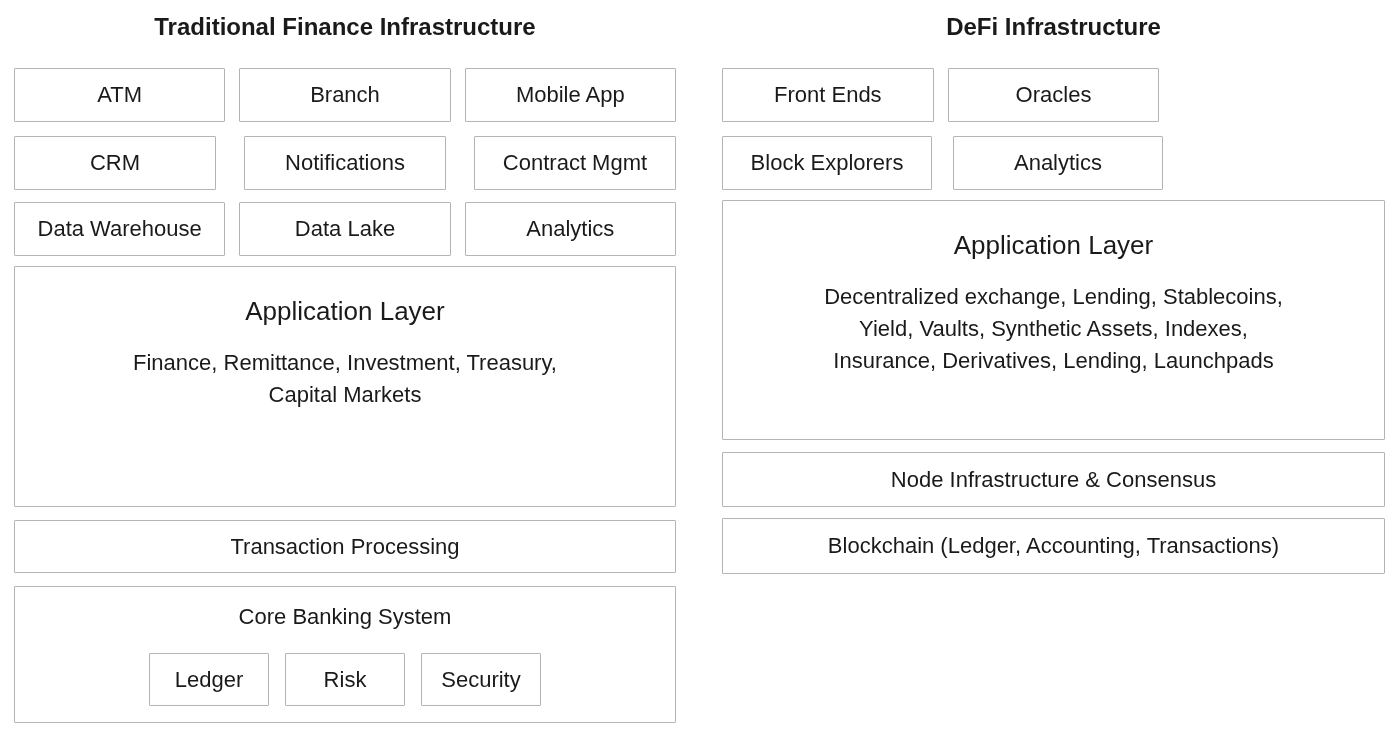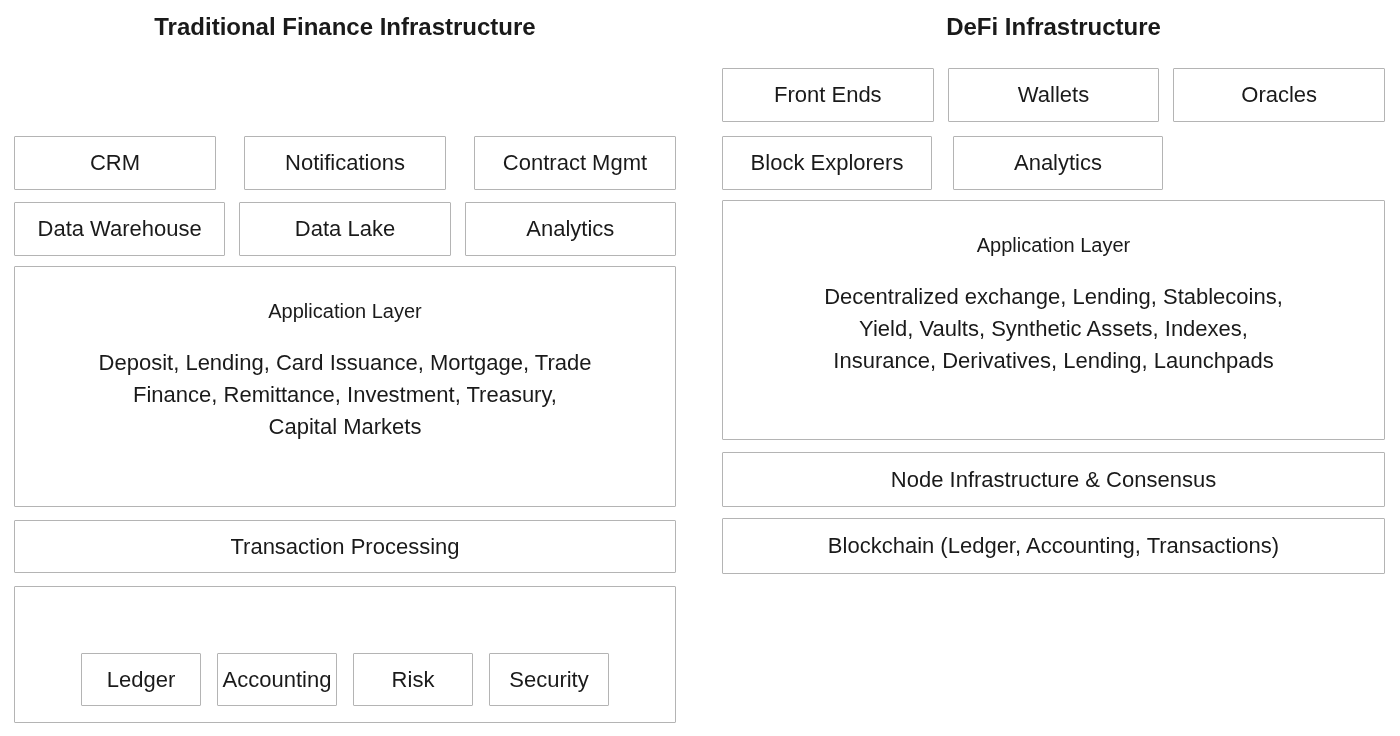--- a/index.html
+++ b/index.html
@@ -41,21 +41,21 @@
     color:var(--text);
   }
   
   .layer-box{
     background:var(--bg);
     border:1.5px solid var(--border);
     border-radius:1px;
     text-align:center;
   }
   .layer-title{
-    font-size:20px;line-height:30px;
+    font-size:26px;line-height:30px;
     margin-top:29px;
   }
   .layer-body{
     margin-top:21px;
     font-size:22px;line-height:32px;
     padding:0 20px;
   }
   .tf-app{top:266px;height:241px;}
   .tf-tp{top:520px;height:53px;}
   .tf-core{top:586px;height:137px;}
@@ -72,60 +72,63 @@
   .df-chain{top:518px;height:56px;}
 </style>
 </head>
 <body>
 
 <div class="canvas">
 
   <section class="col col-left">
     <h1 class="col-title">Traditional Finance Infrastructure</h1>
 
+    <div class="abs grid3 row-a">
+      <div class="box">ATM</div>
+      <div class="box">Branch</div>
+      <div class="box">Mobile App</div>
+    </div>
 
     <div class="abs grid3 row-b">
       <div class="box">CRM</div>
       <div class="box">Notifications</div>
       <div class="box">Contract Mgmt</div>
     </div>
 
     <div class="abs grid3 row-c">
       <div class="box">Data Warehouse</div>
       <div class="box">Data Lake</div>
       <div class="box">Analytics</div>
     </div>
 
     <div class="abs layer-box tf-app">
       <div class="layer-title">Application Layer</div>
       <div class="layer-body">
-        <div>Deposit, Lending, Card Issuance, Mortgage, Trade</div>
         <div>Finance, Remittance, Investment, Treasury,</div>
         <div>Capital Markets</div>
       </div>
     </div>
 
     <div class="abs box tf-tp">Transaction Processing</div>
 
     <div class="abs layer-box tf-core">
+      <div class="core-title">Core Banking System</div>
       <div class="core-row">
         <div class="box">Ledger</div>
-        <div class="box">Accounting</div>
         <div class="box">Risk</div>
         <div class="box">Security</div>
       </div>
     </div>
   </section>
 
   <section class="col col-right">
     <h1 class="col-title">DeFi Infrastructure</h1>
 
     <div class="abs grid3 row-a">
       <div class="box">Front Ends</div>
-      <div class="box">Wallets</div>
       <div class="box">Oracles</div>
     </div>
 
     <div class="abs df-row2">
       <div class="box">Block Explorers</div>
       <div class="box">Analytics</div>
     </div>
 
     <div class="abs layer-box df-app">
       <div class="layer-title">Application Layer</div>

